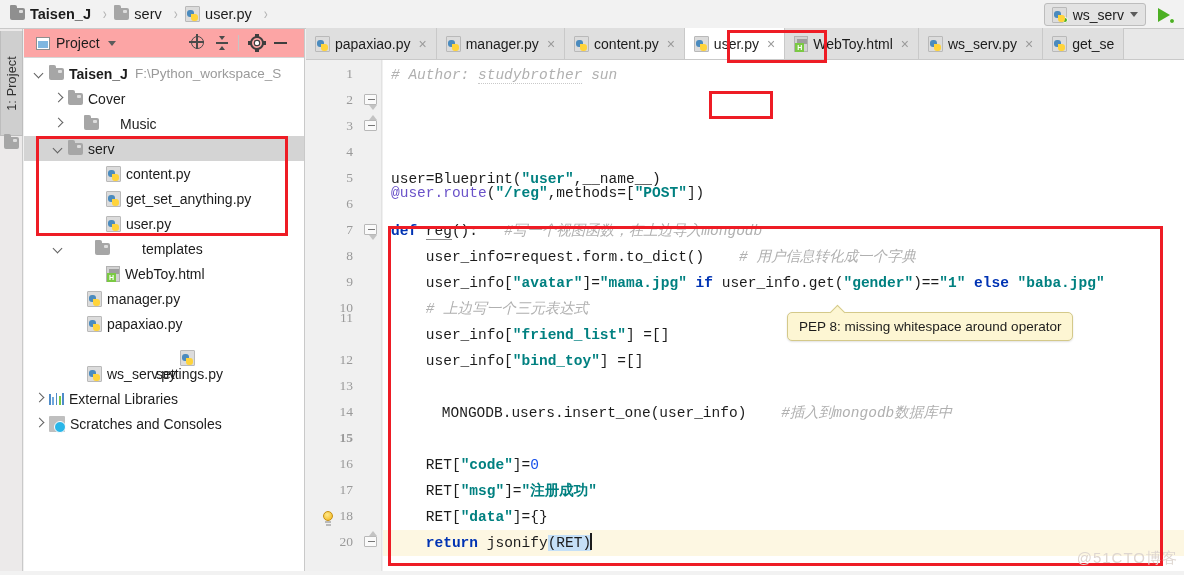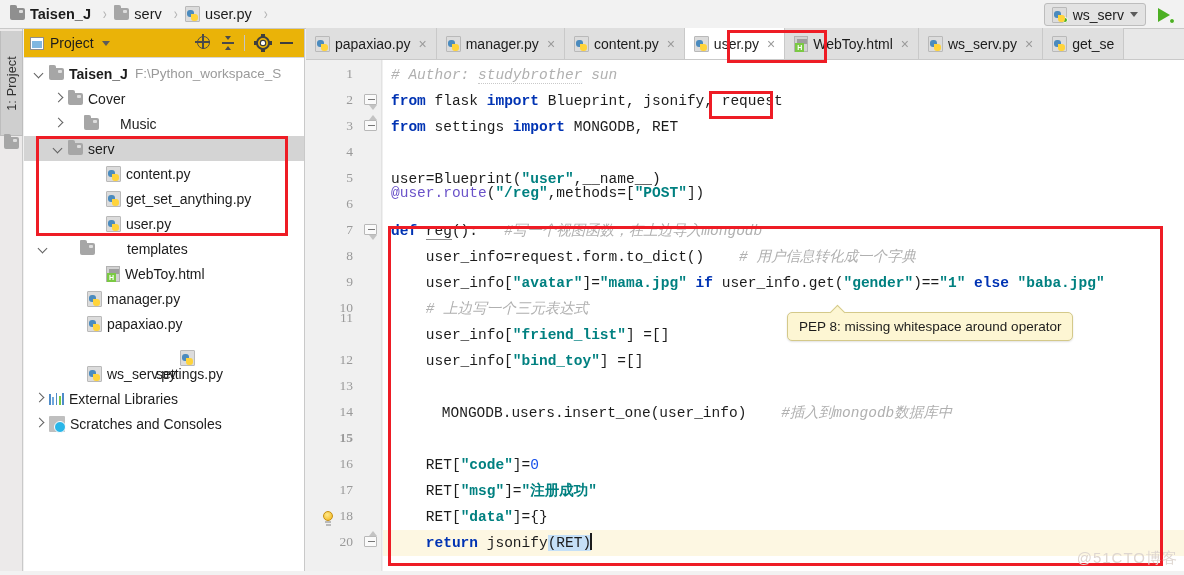--- a/index.html
+++ b/index.html
@@ -104,22 +104,22 @@
     font-size: 12.5px; color: #303030; letter-spacing: 0.2px; white-space: nowrap;
   }
   .toolstrip-folder { position: absolute; left: 4px; top: 108px; }
 
   
   .project {
     position: absolute; left: 24px; top: 29px; width: 281px; height: 546px;
     background: #ffffff; border-right: 1px solid #c9c9c9;
   }
   .project-header {
-    height: 29px; background: #eab308; border-bottom: 1px solid #d6d6d6;
-    display: flex; align-items: center; padding: 0 6px;
+    height: 29px; background: #fca5a5; border-bottom: 1px solid #d6d6d6;
+    display: flex; align-items: center; padding: 0 12px;
   }
   .pj-title { font-size: 14px; color: #1c1c1c; margin-left: 6px; }
   .ic-window {
     width: 14px; height: 13px; border: 1px solid #8e8e8e; background: #fff; flex: none;
     position: relative;
   }
   .ic-window::after {
     content:""; position:absolute; left:1px; top:3px; right:1px; bottom:1px; background:#7fb7e0;
   }
   .hdr-spacer { flex: 1; }
@@ -378,21 +378,21 @@
         <div class="tree-row" style="padding-left: 65px;">
           <span class="tw"></span>
           <span class="ic-py"></span>
           <span class="tree-label">get_set_anything.py</span>
         </div>
         <div class="tree-row" style="padding-left: 65px;">
           <span class="tw"></span>
           <span class="ic-py"></span>
           <span class="tree-label">user.py</span>
         </div>
-        <div class="tree-row" style="padding-left: 12px; gap: 27px;">
+        <div class="tree-row" style="padding-left: 27px; gap: 27px;">
           <span class="tw down"></span>
           <span class="ic-folder"></span>
           <span class="tree-label">templates</span>
         </div>
         <div class="tree-row" style="padding-left: 65px;">
           <span class="tw"></span>
           <span class="ic-html"></span>
           <span class="tree-label">WebToy.html</span>
         </div>
         <div class="tree-row" style="padding-left: 46px;">
@@ -510,22 +510,20 @@
       <div class="bulb" style="top: 451px; right: 46px;">
         <i class="glass"></i>
         <i class="base"></i>
         <i class="base2"></i>
       </div>
       <div style="position: absolute; left: 0px; right: 0px; height: 26px; background: rgb(253, 247, 226); z-index: -1; top: 470px;"></div>
     </div>
 
   <div class="code" id="code">
       <div class="cline" style="top: 2px;"><span style="display:inline-block;width:8px"></span><span class="cmt"># Author: </span><span class="cmt wavy">studybrother</span><span class="cmt"> sun</span></div>
-      <div class="cline" style="top: 28px;"><span style="display:inline-block;width:8px"></span><span class="kw">from </span><span class="">flask </span><span class="kw">import </span><span class="">Blueprint, jsonify, request</span></div>
-      <div class="cline" style="top: 54px;"><span style="display:inline-block;width:8px"></span><span class="kw">from </span><span class="">settings </span><span class="kw">import </span><span class="">MONGODB, RET</span></div>
       <div class="cline" style="top: 80px;"><span style="display:inline-block;width:8px"></span></div>
       <div class="cline" style="top: 106px;"><span style="display:inline-block;width:8px"></span><span class="">user=Blueprint(</span><span class="str">″user″</span><span class="">,__name__)</span></div>
       <div class="cline" style="top: 120px;"><span style="display:inline-block;width:8px"></span><span class="dec">@user.route</span><span class="">(</span><span class="str">″/reg″</span><span class="">,methods=[</span><span class="str">″POST″</span><span class="">])</span></div>
       <div class="cline" style="top: 158px;"><span style="display:inline-block;width:8px"></span><span class="kw">def </span><span class="fn">reg</span><span class="">():   </span><span class="cmt">#写一个视图函数，在上边导入mongodb</span></div>
       <div class="cline" style="top: 184px;"><span style="display:inline-block;width:8px"></span><span class="">    user_info=request.form.to_dict()    </span><span class="cmt"># 用户信息转化成一个字典</span></div>
       <div class="cline" style="top: 210px;"><span style="display:inline-block;width:8px"></span><span class="">    user_info[</span><span class="str">″avatar″</span><span class="">]=</span><span class="str">″mama.jpg″</span><span class=""> </span><span class="kw">if </span><span class="">user_info.get(</span><span class="str">″gender″</span><span class="">)==</span><span class="str">″1″</span><span class=""> </span><span class="kw">else </span><span class="str">″baba.jpg″</span></div>
       <div class="cline" style="top: 236px;"><span style="display:inline-block;width:8px"></span><span class="cmt">    # 上边写一个三元表达式</span></div>
       <div class="cline" style="top: 262px;"><span style="display:inline-block;width:8px"></span><span class="">    user_info[</span><span class="str">″friend_list″</span><span class="">] =[]</span></div>
       <div class="cline" style="top: 288px;"><span style="display:inline-block;width:8px"></span><span class="">    user_info[</span><span class="str">″bind_toy″</span><span class="">] =[]</span></div>
       <div class="cline" style="top: 314px;"><span style="display:inline-block;width:8px"></span></div>

